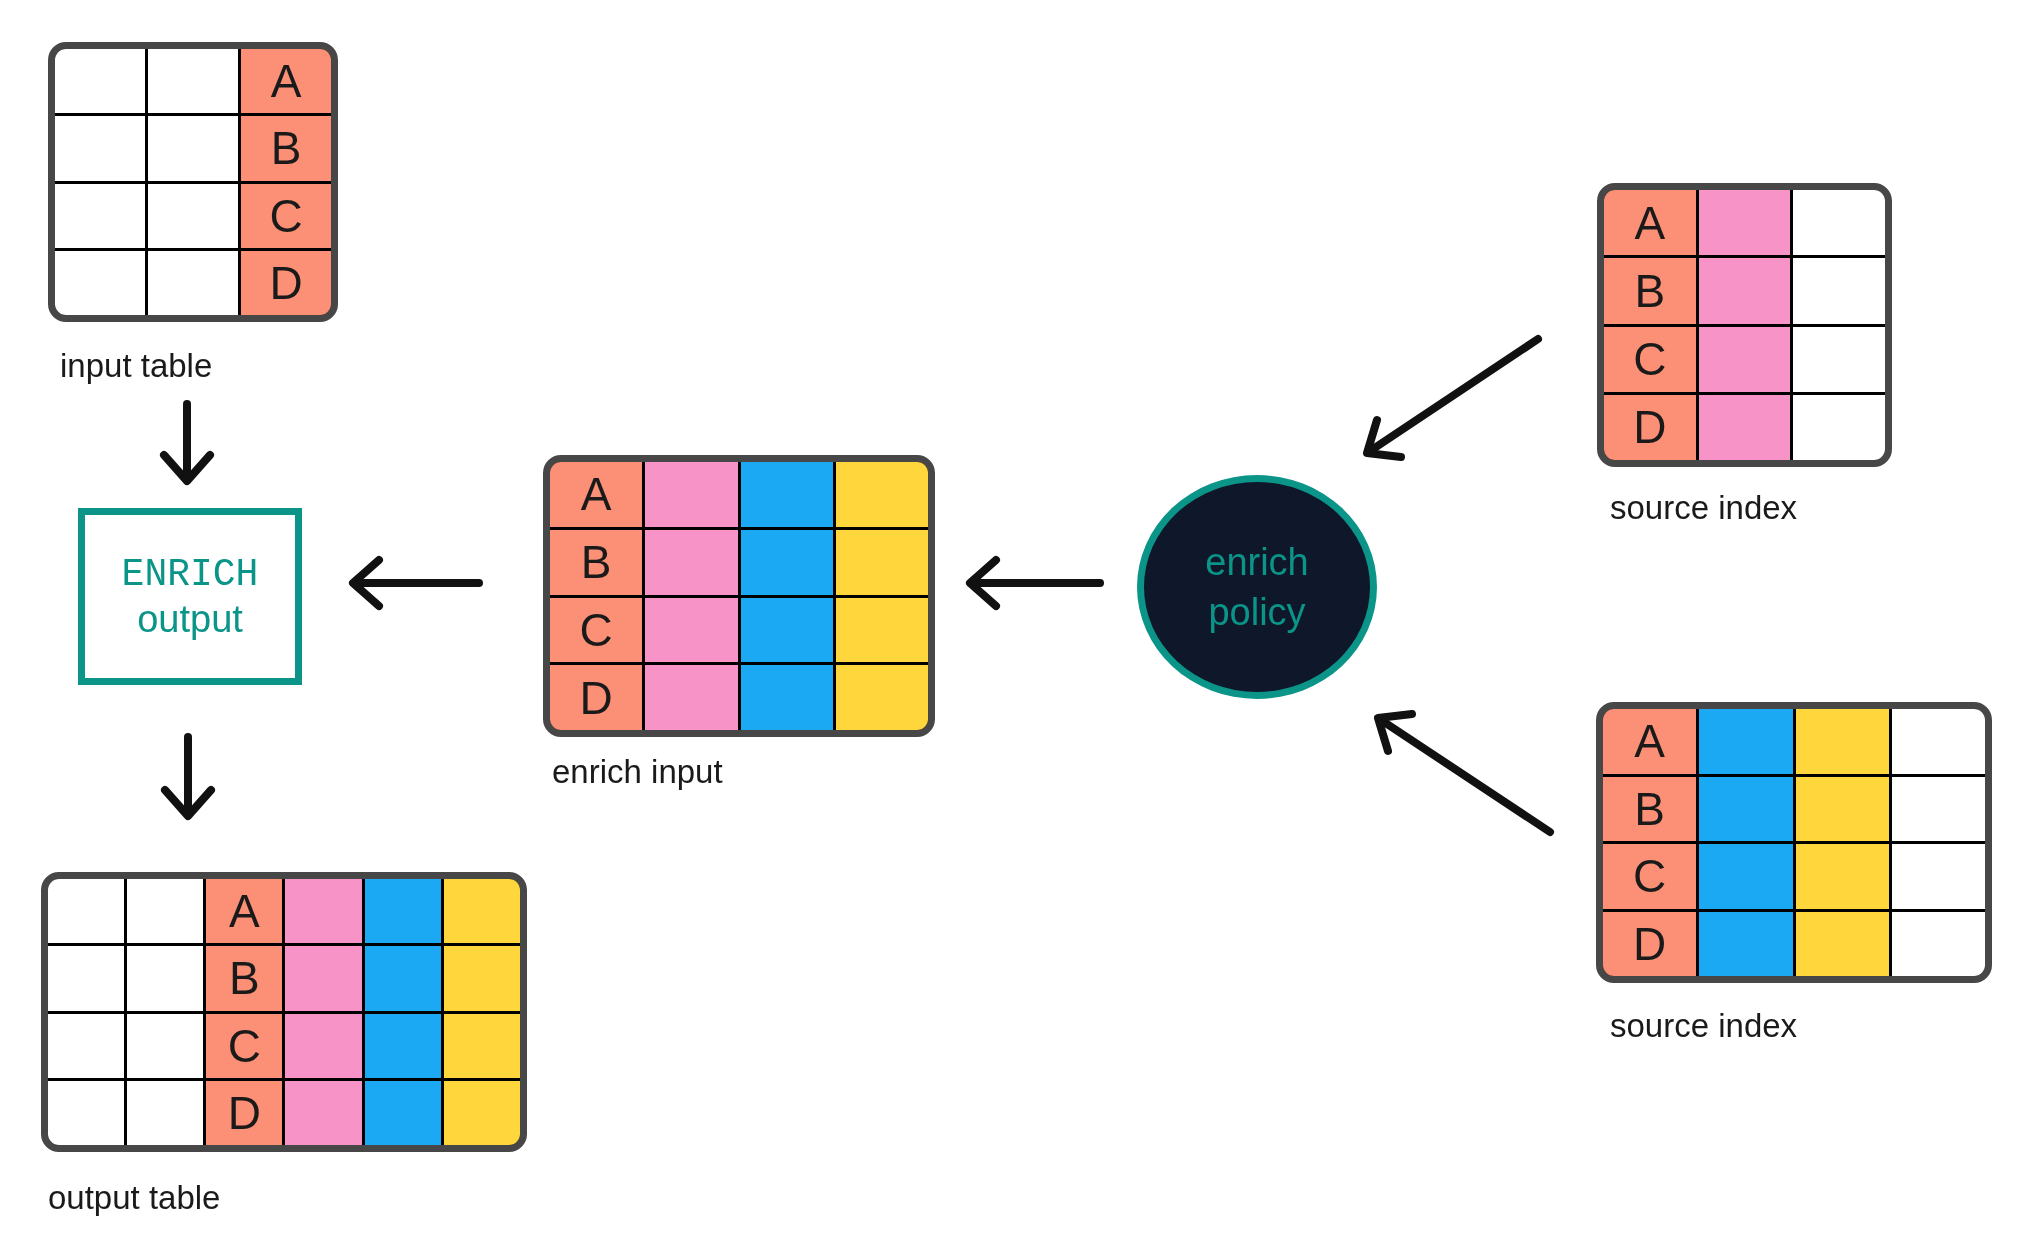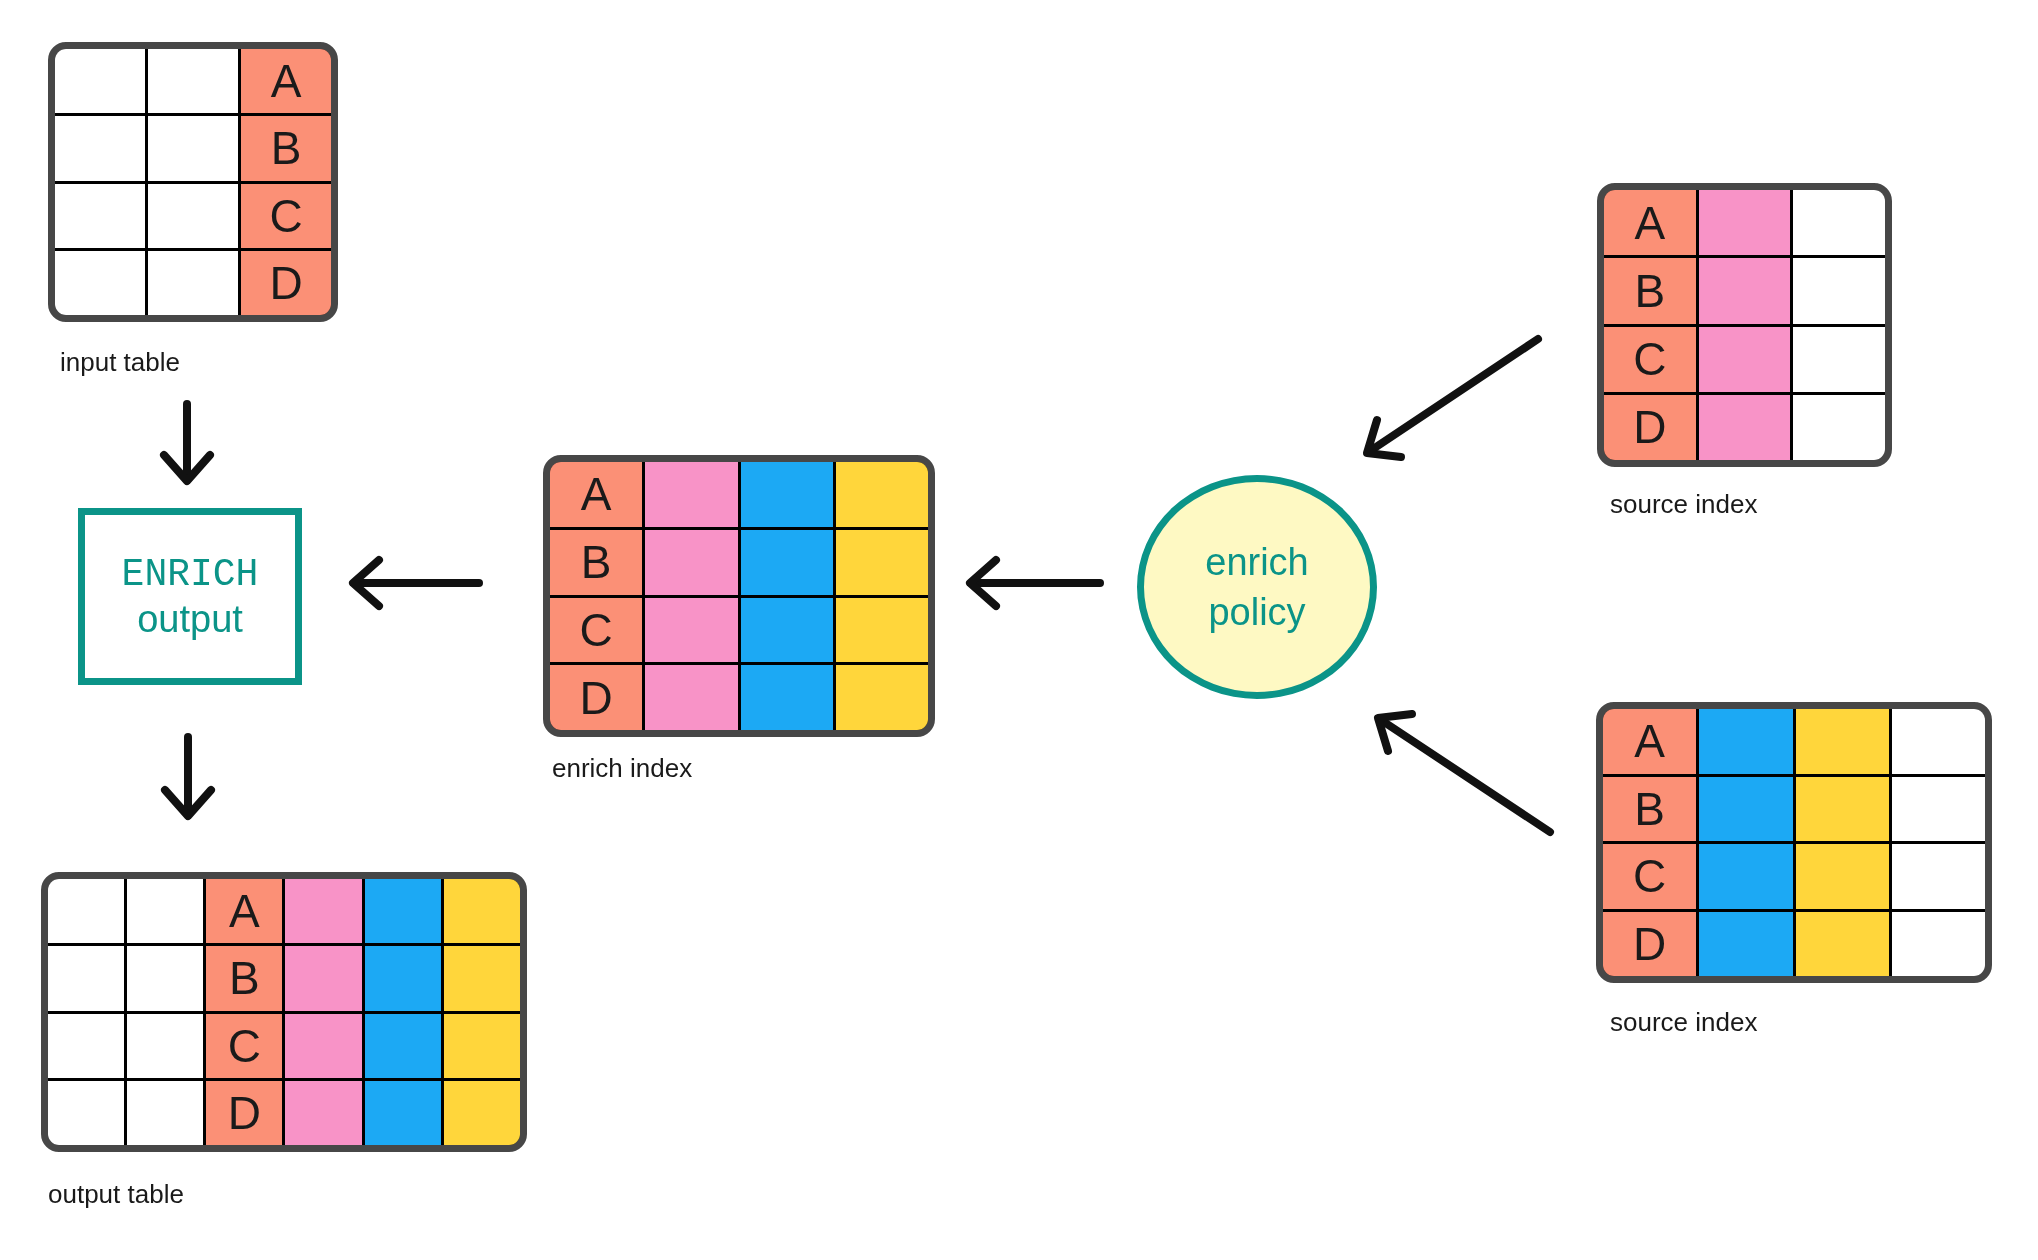--- a/index.html
+++ b/index.html
@@ -25,21 +25,21 @@
   .dtable .cell {
     display: flex;
     align-items: center;
     justify-content: center;
     font-size: 46px;
     line-height: 1;
     color: var(--text, #1a1a1a);
   }
   .caption {
     position: absolute;
-    font-size: 26px;
+    font-size: 33px;
     line-height: 1.1;
     color: var(--text, #1a1a1a);
     white-space: nowrap;
   }
   #enrich-command-box {
     position: absolute;
     left: 78px; top: 508px;
     width: 224px; height: 177px;
     box-sizing: border-box;
     border: 7px solid var(--teal, #0b9488);
@@ -60,21 +60,21 @@
     font-size: 38px;
     line-height: 1;
   }
   #enrich-policy-circle {
     position: absolute;
     left: 1137px; top: 475px;
     width: 240px; height: 224px;
     box-sizing: border-box;
     border: 7px solid var(--teal, #0b9488);
     border-radius: 50%;
-    background: #fef9c3;
+    background: #0f172a;
     display: flex;
     align-items: center;
     justify-content: center;
     text-align: center;
     color: var(--teal, #0b9488);
     font-size: 38px;
     line-height: 1.32;
   }
   #enrich-policy-circle .policy-label { width: 150px; }
   #arrows { position: absolute; left: 0; top: 0; }
@@ -151,21 +151,21 @@
       <div class="cell" style="background: rgb(255, 214, 59);"></div>
       <div class="cell" style="background: rgb(251, 144, 118);">C</div>
       <div class="cell" style="background: rgb(248, 147, 199);"></div>
       <div class="cell" style="background: rgb(28, 169, 244);"></div>
       <div class="cell" style="background: rgb(255, 214, 59);"></div>
       <div class="cell" style="background: rgb(251, 144, 118);">D</div>
       <div class="cell" style="background: rgb(248, 147, 199);"></div>
       <div class="cell" style="background: rgb(28, 169, 244);"></div>
       <div class="cell" style="background: rgb(255, 214, 59);"></div>
     </div>
-  <div class="caption" style="left:552px; top:754px;">enrich index</div>
+  <div class="caption" style="left:552px; top:754px;">enrich input</div>
 
   <div id="enrich-policy-circle">
     <span class="policy-label">enrich policy</span>
   </div>
 
   <div class="dtable" style="left: 1597px; top: 183px; width: 295px; height: 284px; grid-template-columns: repeat(3, 1fr); grid-template-rows: repeat(4, 1fr);">
       <div class="cell" style="background: rgb(251, 144, 118);">A</div>
       <div class="cell" style="background: rgb(248, 147, 199);"></div>
       <div class="cell" style="background: rgb(255, 255, 255);"></div>
       <div class="cell" style="background: rgb(251, 144, 118);">B</div>

